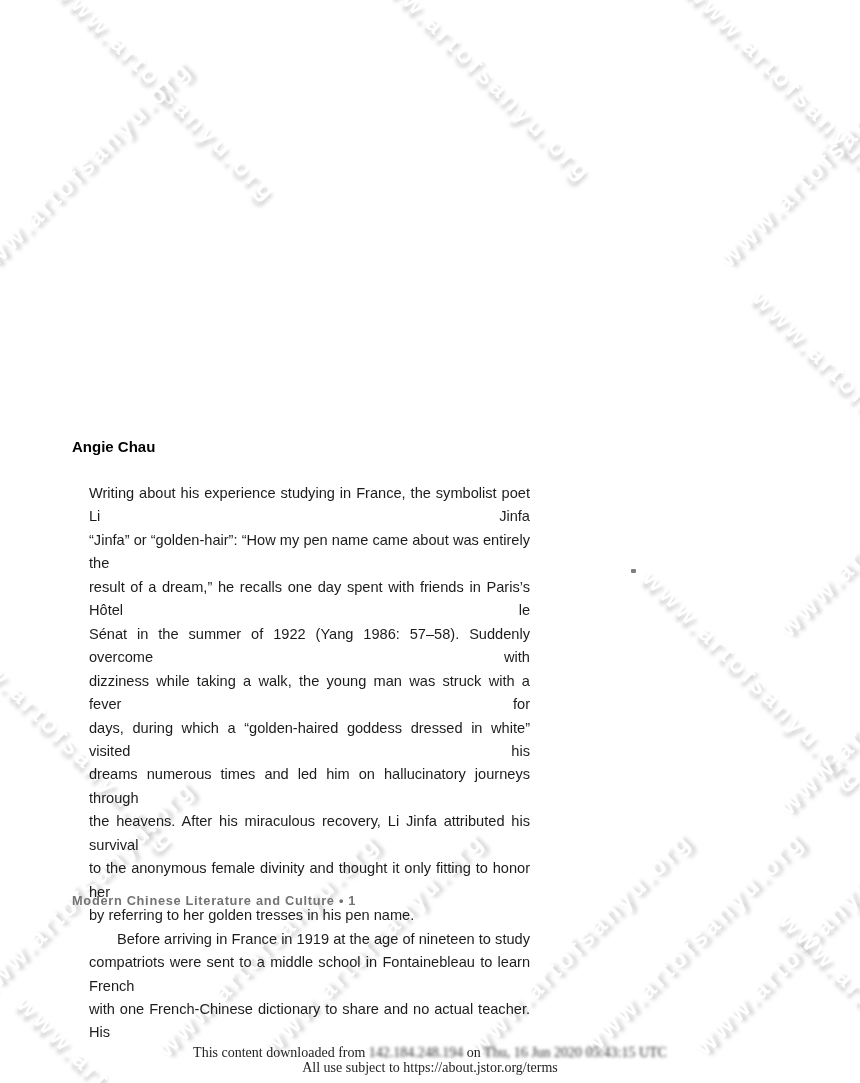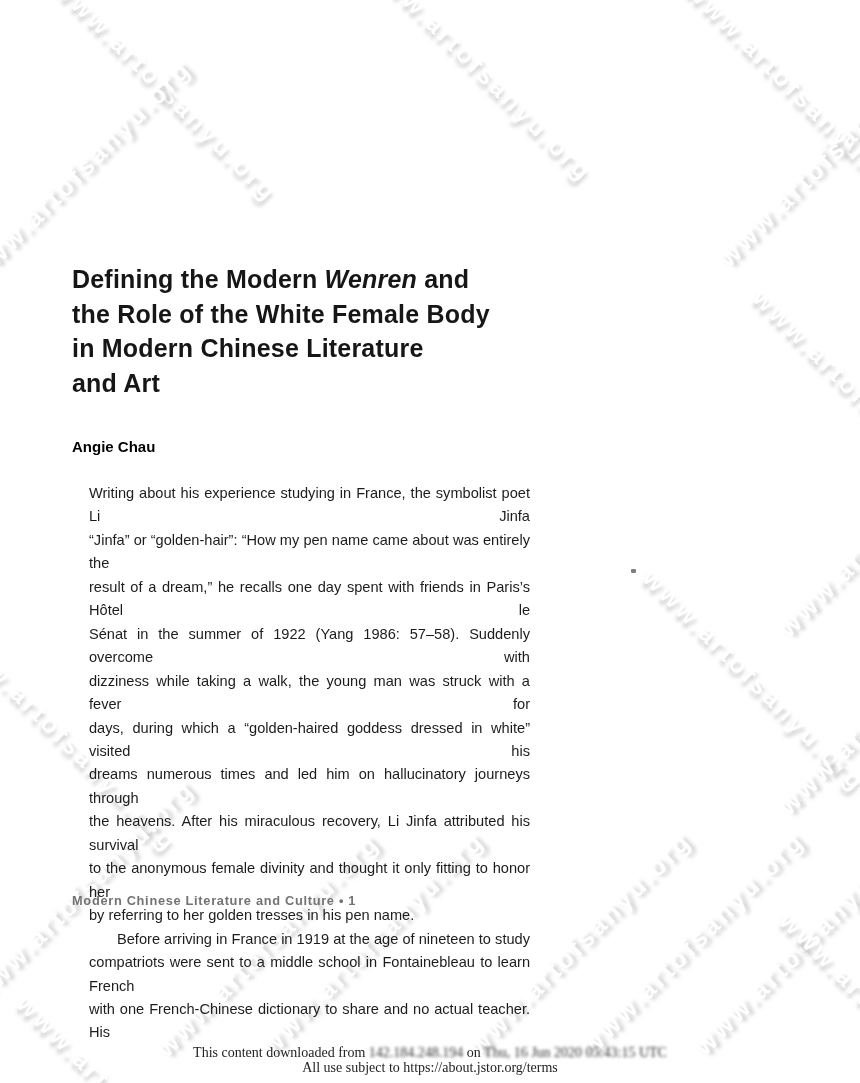--- a/index.html
+++ b/index.html
@@ -57,26 +57,20 @@
       <span class="wm" style="left: 255px; top: 1040px; transform: rotate(-45deg);">www.artofsanyu.org</span>
       <span class="wm" style="left: 462px; top: 1040px; transform: rotate(-45deg);">www.artofsanyu.org</span>
       <span class="wm" style="left: 575px; top: 1040px; transform: rotate(-45deg);">www.artofsanyu.org</span>
       <span class="wm" style="left: 688px; top: 1040px; transform: rotate(-45deg);">www.artofsanyu.org</span>
       <span class="wm" style="left: 795px; top: 905px; transform: rotate(45deg);">www.artofsanyu.org</span>
       <span class="wm" style="left: 772px; top: 800px; transform: rotate(-45deg);">www.artofsanyu.org</span>
     </div>
 
   <div class="speck"></div>
 
-  <h1 class="title">
-      <div><span>Defining the Modern </span><span class="it">Wenren</span><span> and</span></div>
-      <div><span>the Role of the White Female Body</span></div>
-      <div><span>in Modern Chinese Literature</span></div>
-      <div><span>and Art</span></div>
-    </h1>
 
   <div class="author">Angie Chau</div>
 
   <div class="bodytext">
       <div class="line">Writing about his experience studying in France, the symbolist poet Li Jinfa</div>
       <div class="line">“Jinfa” or “golden-hair”: “How my pen name came about was entirely the</div>
       <div class="line">result of a dream,” he recalls one day spent with friends in Paris’s Hôtel le</div>
       <div class="line">Sénat in the summer of 1922 (Yang 1986: 57–58). Suddenly overcome with</div>
       <div class="line">dizziness while taking a walk, the young man was struck with a fever for</div>
       <div class="line">days, during which a “golden-haired goddess dressed in white” visited his</div>

